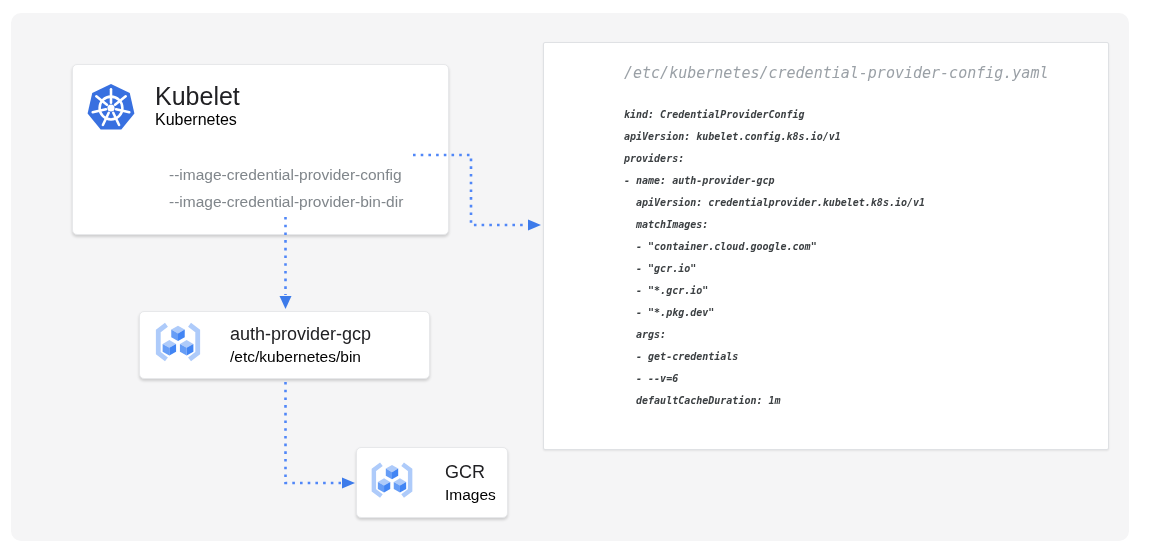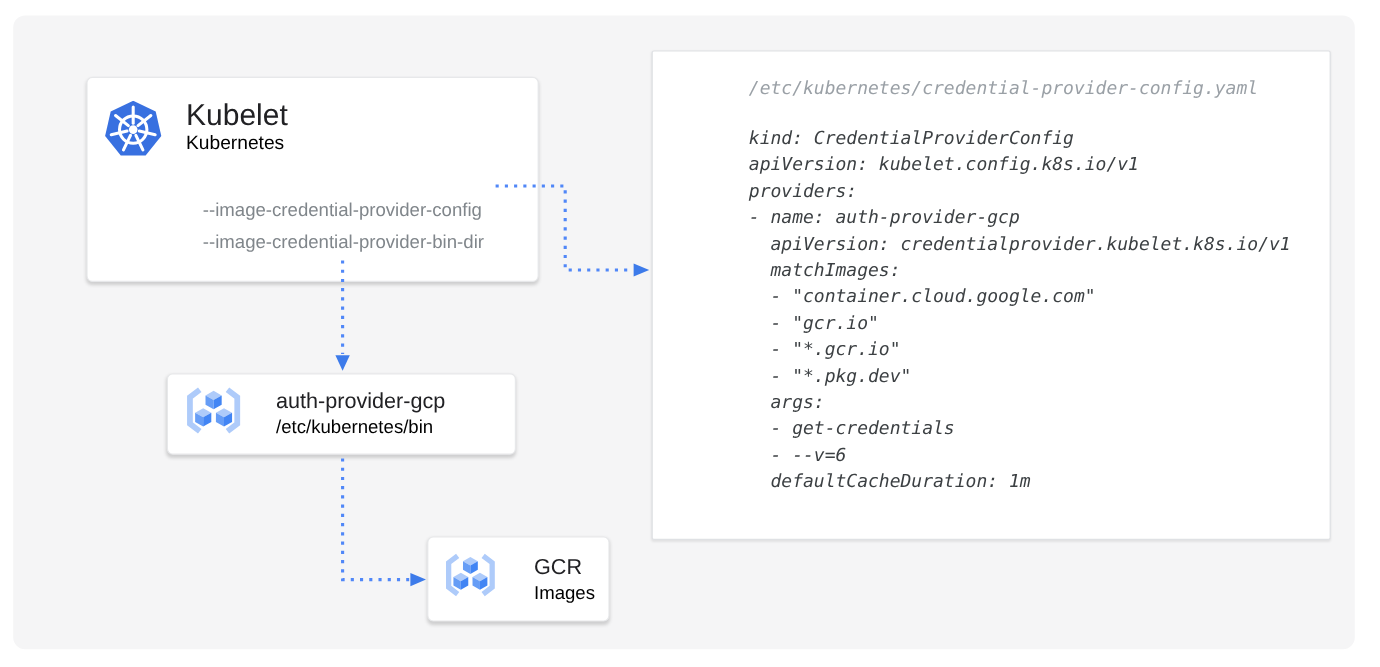--- a/index.html
+++ b/index.html
@@ -58,23 +58,23 @@
   }
   .code-filename {
     font-size: 15px;
     font-style: italic;
     color: #9aa0a6;
     line-height: 22px;
     margin-bottom: 20px;
     white-space: pre;
   }
   .code-line {
-    font-size: 15px;
+    font-size: 10px;
     font-style: italic;
-    font-weight: normal;
+    font-weight: bold;
     color: #3c4043;
     line-height: 22px;
     white-space: pre;
   }
   .connectors {
     position: absolute; left: 0; top: 0;
     width: 1150px; height: 556px;
     pointer-events: none;
   }
 </style>

